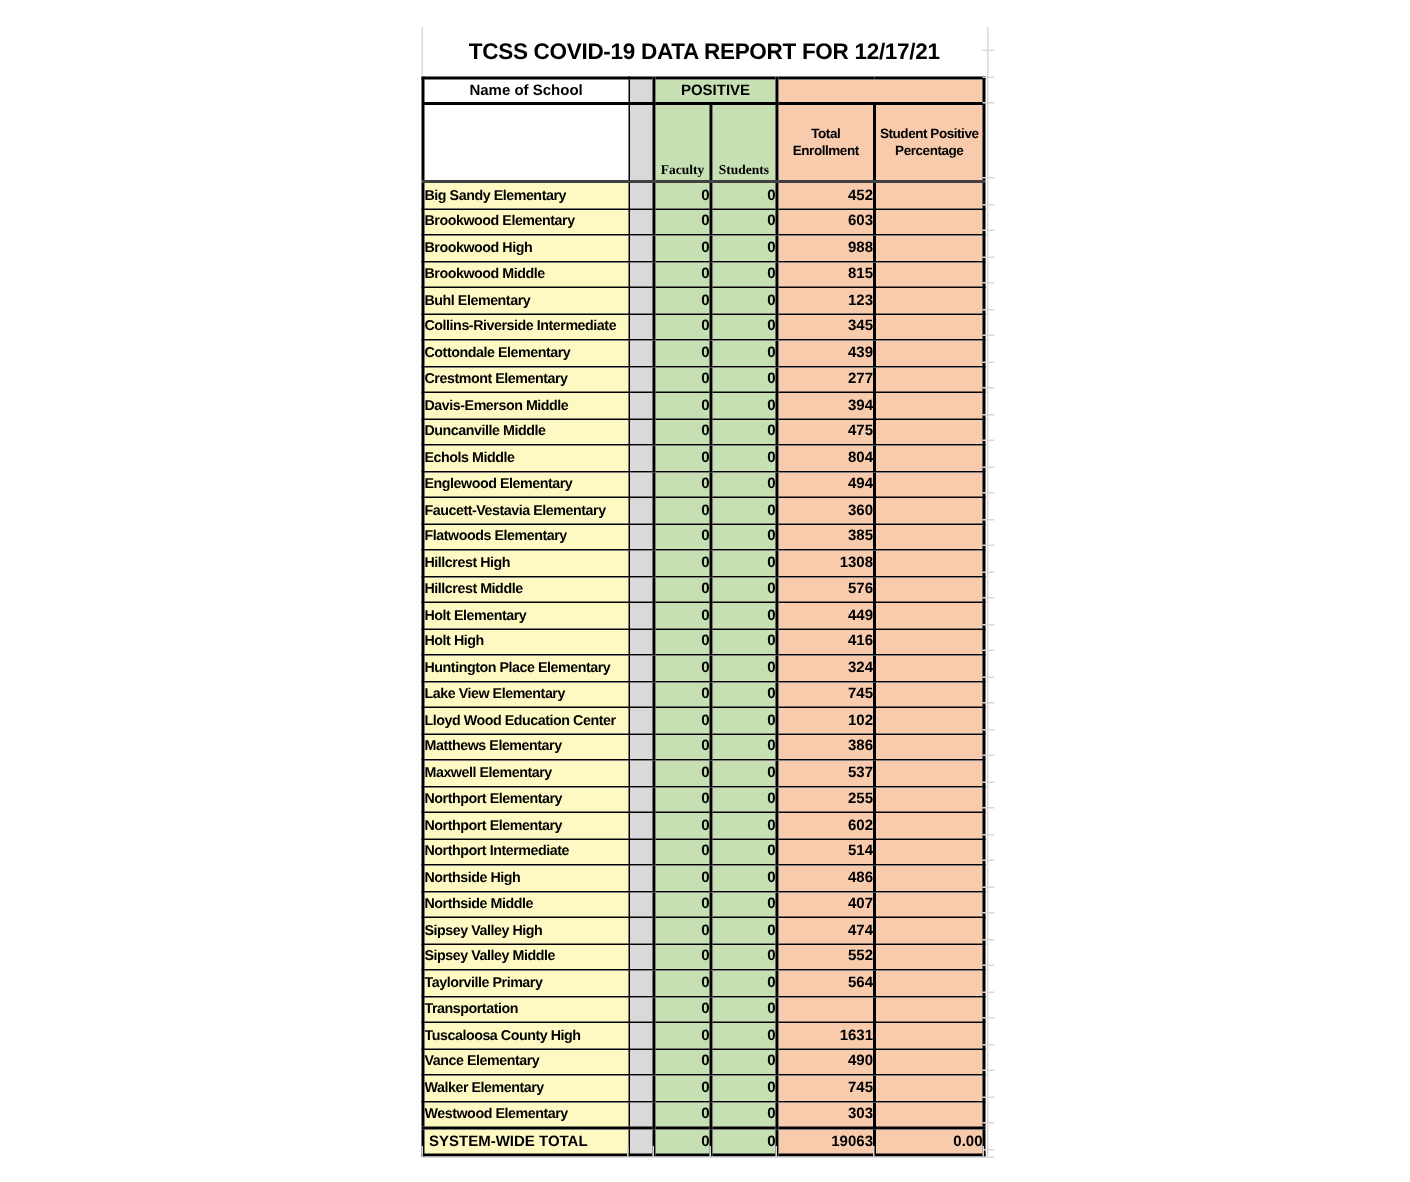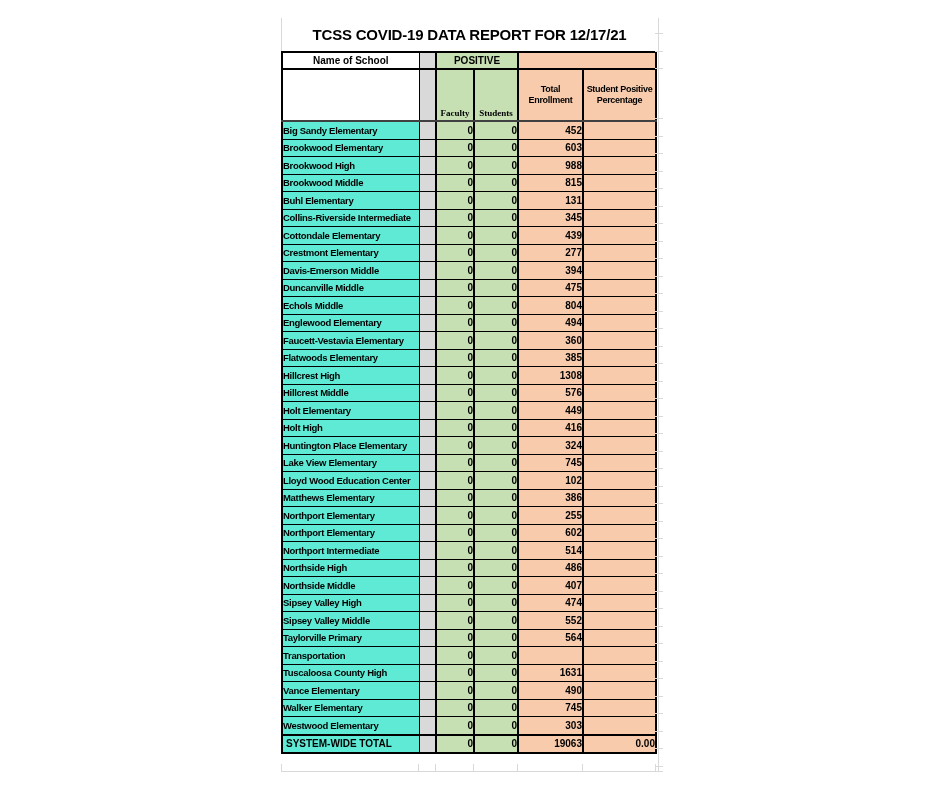--- a/index.html
+++ b/index.html
@@ -22,21 +22,21 @@
   }
   .b-right2{border-right:2px solid #000 !important;}
   tr.h1 th{height:15px;font-size:10px;font-weight:700;border-bottom:2px solid #000;}
   tr.h2 th{height:48px;font-size:9px;font-weight:700;border-bottom:2px solid #404040;white-space:normal;}
   tr.h2 th.bottom{vertical-align:bottom;padding-bottom:2px;font-family:Liberation Serif, serif;}
   tr.h2 th.mid{vertical-align:middle;line-height:11px;letter-spacing:-0.3px;padding:0 1px;}
   tr.data-row td{height:16.5px;font-size:10px;font-weight:600;}
   tr.data-row td.name{font-size:9.5px;letter-spacing:-0.3px;}
   tr.total-row td{height:16px;font-size:10px;font-weight:700;border-top:2px solid #000;margin-left:13px;}
   td.name, tr.total-row td.name{
-    text-align:left;padding-left:3px;background:#5eead4;
+    text-align:left;padding-left:3px;background:#fef9c3;
   }
   .spacer{background:var(--gray,#D9D9D9);}
   .green{background:var(--green,#C6E0B4);}
   .orange{background:var(--orange,#F8CBAD);}
   td.num{text-align:right;padding-right:6px;}
   
   .grid{position:absolute;background:var(--gridline,#D9D9D9);}
 </style>
 </head>
 <body>
@@ -101,21 +101,21 @@
           <td class="num green b-right2">0</td>
           <td class="num green b-right2">0</td>
           <td class="num orange b-right2">815</td>
           <td class="num orange"></td>
         </tr>
         <tr class="data-row">
           <td class="name">Buhl Elementary</td>
           <td class="spacer b-right2"></td>
           <td class="num green b-right2">0</td>
           <td class="num green b-right2">0</td>
-          <td class="num orange b-right2">131</td>
+          <td class="num orange b-right2">123</td>
           <td class="num orange"></td>
         </tr>
         <tr class="data-row">
           <td class="name">Collins-Riverside Intermediate</td>
           <td class="spacer b-right2"></td>
           <td class="num green b-right2">0</td>
           <td class="num green b-right2">0</td>
           <td class="num orange b-right2">345</td>
           <td class="num orange"></td>
         </tr>
@@ -238,20 +238,28 @@
           <td class="num green b-right2">0</td>
           <td class="num orange b-right2">102</td>
           <td class="num orange"></td>
         </tr>
         <tr class="data-row">
           <td class="name">Matthews Elementary</td>
           <td class="spacer b-right2"></td>
           <td class="num green b-right2">0</td>
           <td class="num green b-right2">0</td>
           <td class="num orange b-right2">386</td>
+          <td class="num orange"></td>
+        </tr>
+        <tr class="data-row">
+          <td class="name">Maxwell Elementary</td>
+          <td class="spacer b-right2"></td>
+          <td class="num green b-right2">0</td>
+          <td class="num green b-right2">0</td>
+          <td class="num orange b-right2">537</td>
           <td class="num orange"></td>
         </tr>
         <tr class="data-row">
           <td class="name">Northport Elementary</td>
           <td class="spacer b-right2"></td>
           <td class="num green b-right2">0</td>
           <td class="num green b-right2">0</td>
           <td class="num orange b-right2">255</td>
           <td class="num orange"></td>
         </tr>

